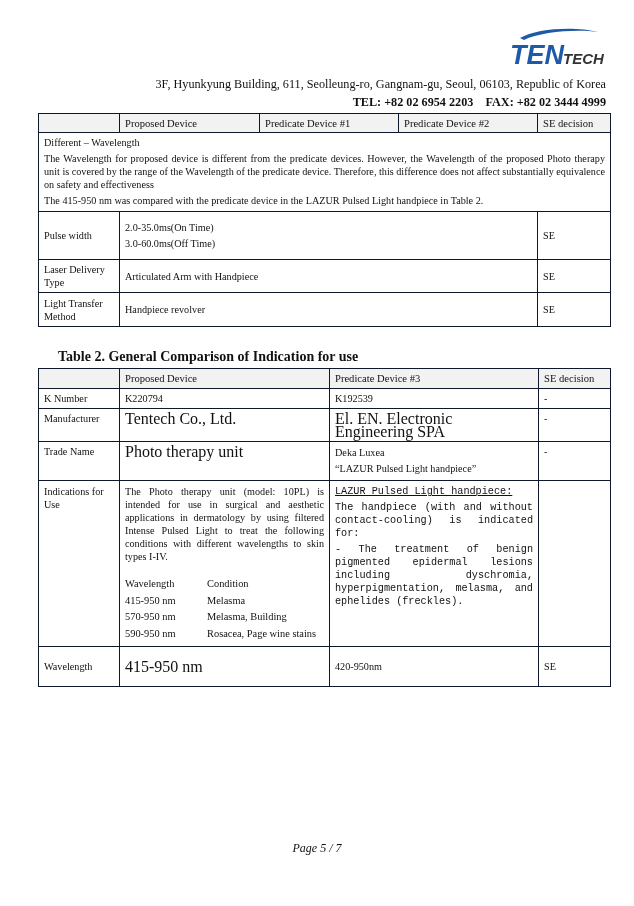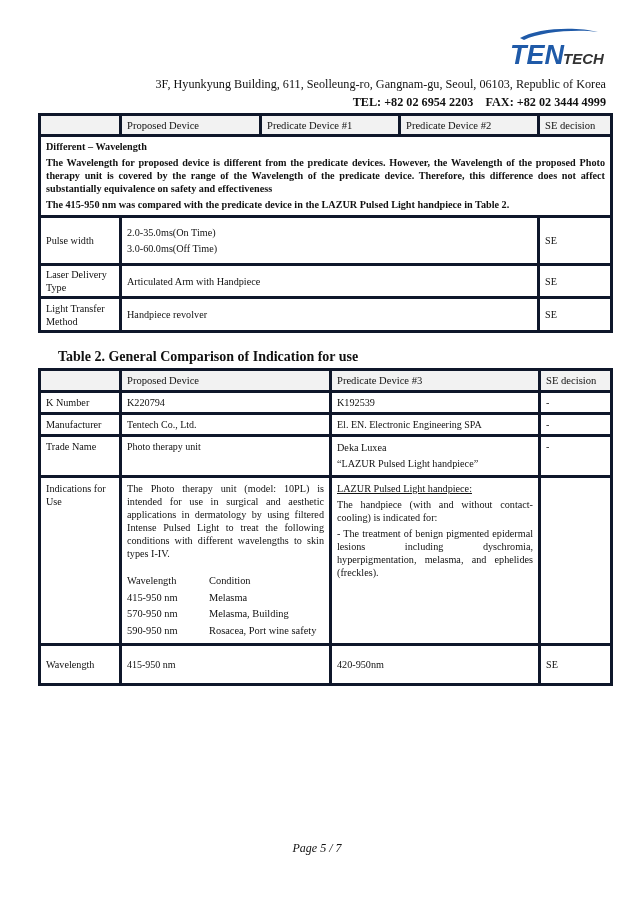--- a/index.html
+++ b/index.html
@@ -9,41 +9,41 @@
   }
   .logo {
     position: absolute; left: 506px; top: 26px; width: 104px; height: 44px;
   }
   .addr {
     position: absolute; right: 28px; top: 75px; text-align: right;
     font-size: 12.2px; line-height: 18px; color: #111;
   }
   table { border-collapse: collapse; position: absolute; table-layout: fixed; }
   td {
-    border: 3px solid #0f172a; font-size: 10.2px; line-height: 13px;
+    border: 1px solid #0f172a; font-size: 10.2px; line-height: 13px;
     padding: 2px 5px; vertical-align: top;
   }
   .hdr td { background: #f2f2f2; padding-top: 3px; padding-bottom: 2px; font-size: 10.6px; }
   #t1 { left: 38px; top: 113px; width: 572px; }
-  #t1 .diff-cell { padding: 3px 5px 4px 5px; font-weight: bold; }
+  #t1 .diff-cell { padding: 3px 5px 4px 5px; }
   #t1 .diff-cell p { margin: 0 0 3px 0; text-align: justify; }
   #t1 .mid { vertical-align: middle; }
   .center { text-align: left; }
   .tcap {
     position: absolute; left: 58px; top: 349px; font-weight: bold; font-size: 14px;
   }
   #t2 { left: 38px; top: 368px; width: 572px; }
   #t2 td { padding: 3px 5px; }
-  .big { font-size: 10px; }
+  .big { font-size: 16px; }
   .just { text-align: justify; margin: 0; }
   .wl-table { margin-top: 14px; }
   .wl-row { display: flex; height: 16.5px; font-size: 10.4px; }
   .wl-row span:first-child { width: 82px; }
   .ul { text-decoration: underline; }
-  .pred p { margin: 0 0 3px 0; }
+  .pred p { margin: 0 0 3px 0; font-family: Liberation Mono, monospace; }
   .footer {
     position: absolute; left: 0; width: 634px; top: 841px; text-align: center; font-size: 12px; font-style: italic;
   }
 </style>
 </head>
 <body>
 
 <div class="logo">
   <svg width="104" height="44" viewBox="0 0 104 44">
     <path d="M14 12 C 30 2, 70 0, 92 6 C 70 3, 34 6, 18 14 Z" fill="#1f5aa8"></path>
@@ -150,21 +150,21 @@
         <div class="wl-row">
           <span>415-950 nm</span>
           <span>Melasma</span>
         </div>
         <div class="wl-row">
           <span>570-950 nm</span>
           <span>Melasma, Building</span>
         </div>
         <div class="wl-row">
           <span>590-950 nm</span>
-          <span>Rosacea, Port wine safety</span>
+          <span>Rosacea, Page wine stains</span>
         </div>
       </div>
     </td>
     <td class="pred" style="padding-top:4px">
       <p class="ul">LAZUR Pulsed Light handpiece:</p>
       <p class="just">The handpiece (with and without contact-cooling) is indicated for:</p>
       <p class="just">- The treatment of benign pigmented epidermal lesions including dyschromia, hyperpigmentation, melasma, and ephelides (freckles).</p>
     </td>
     <td></td>
   </tr>

